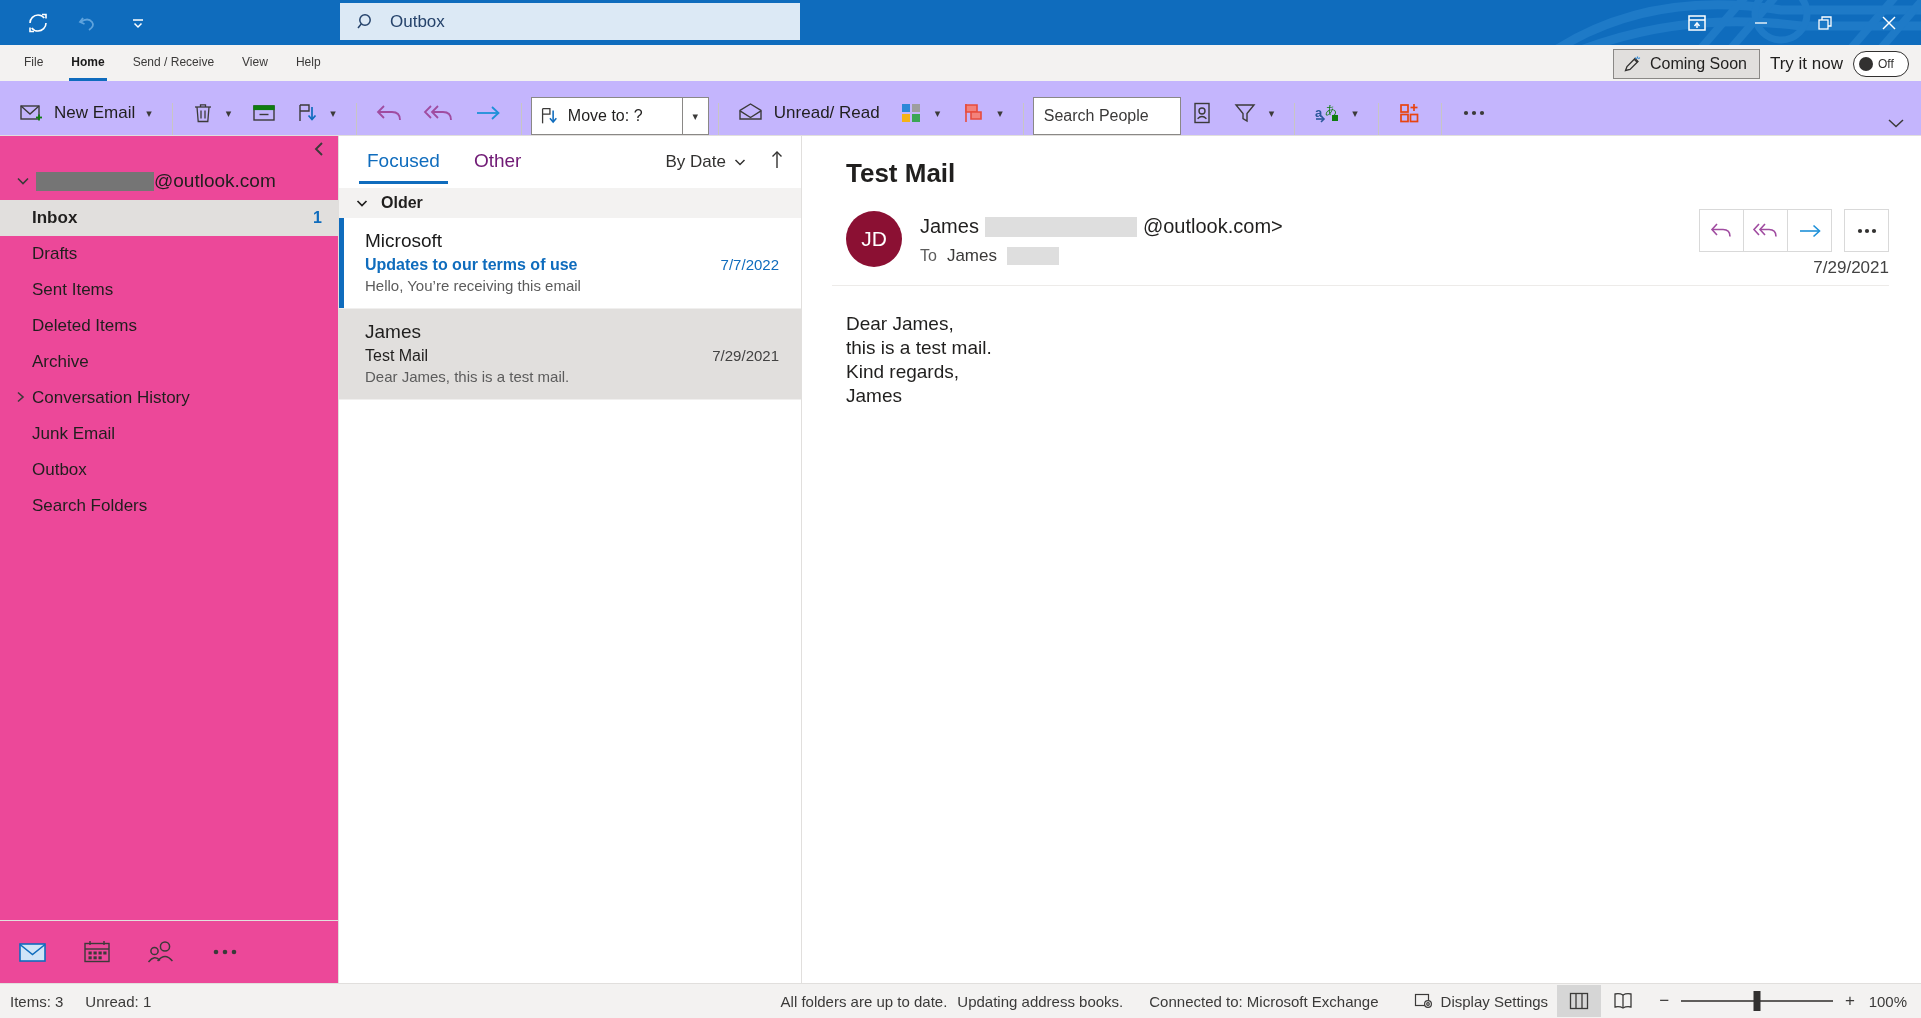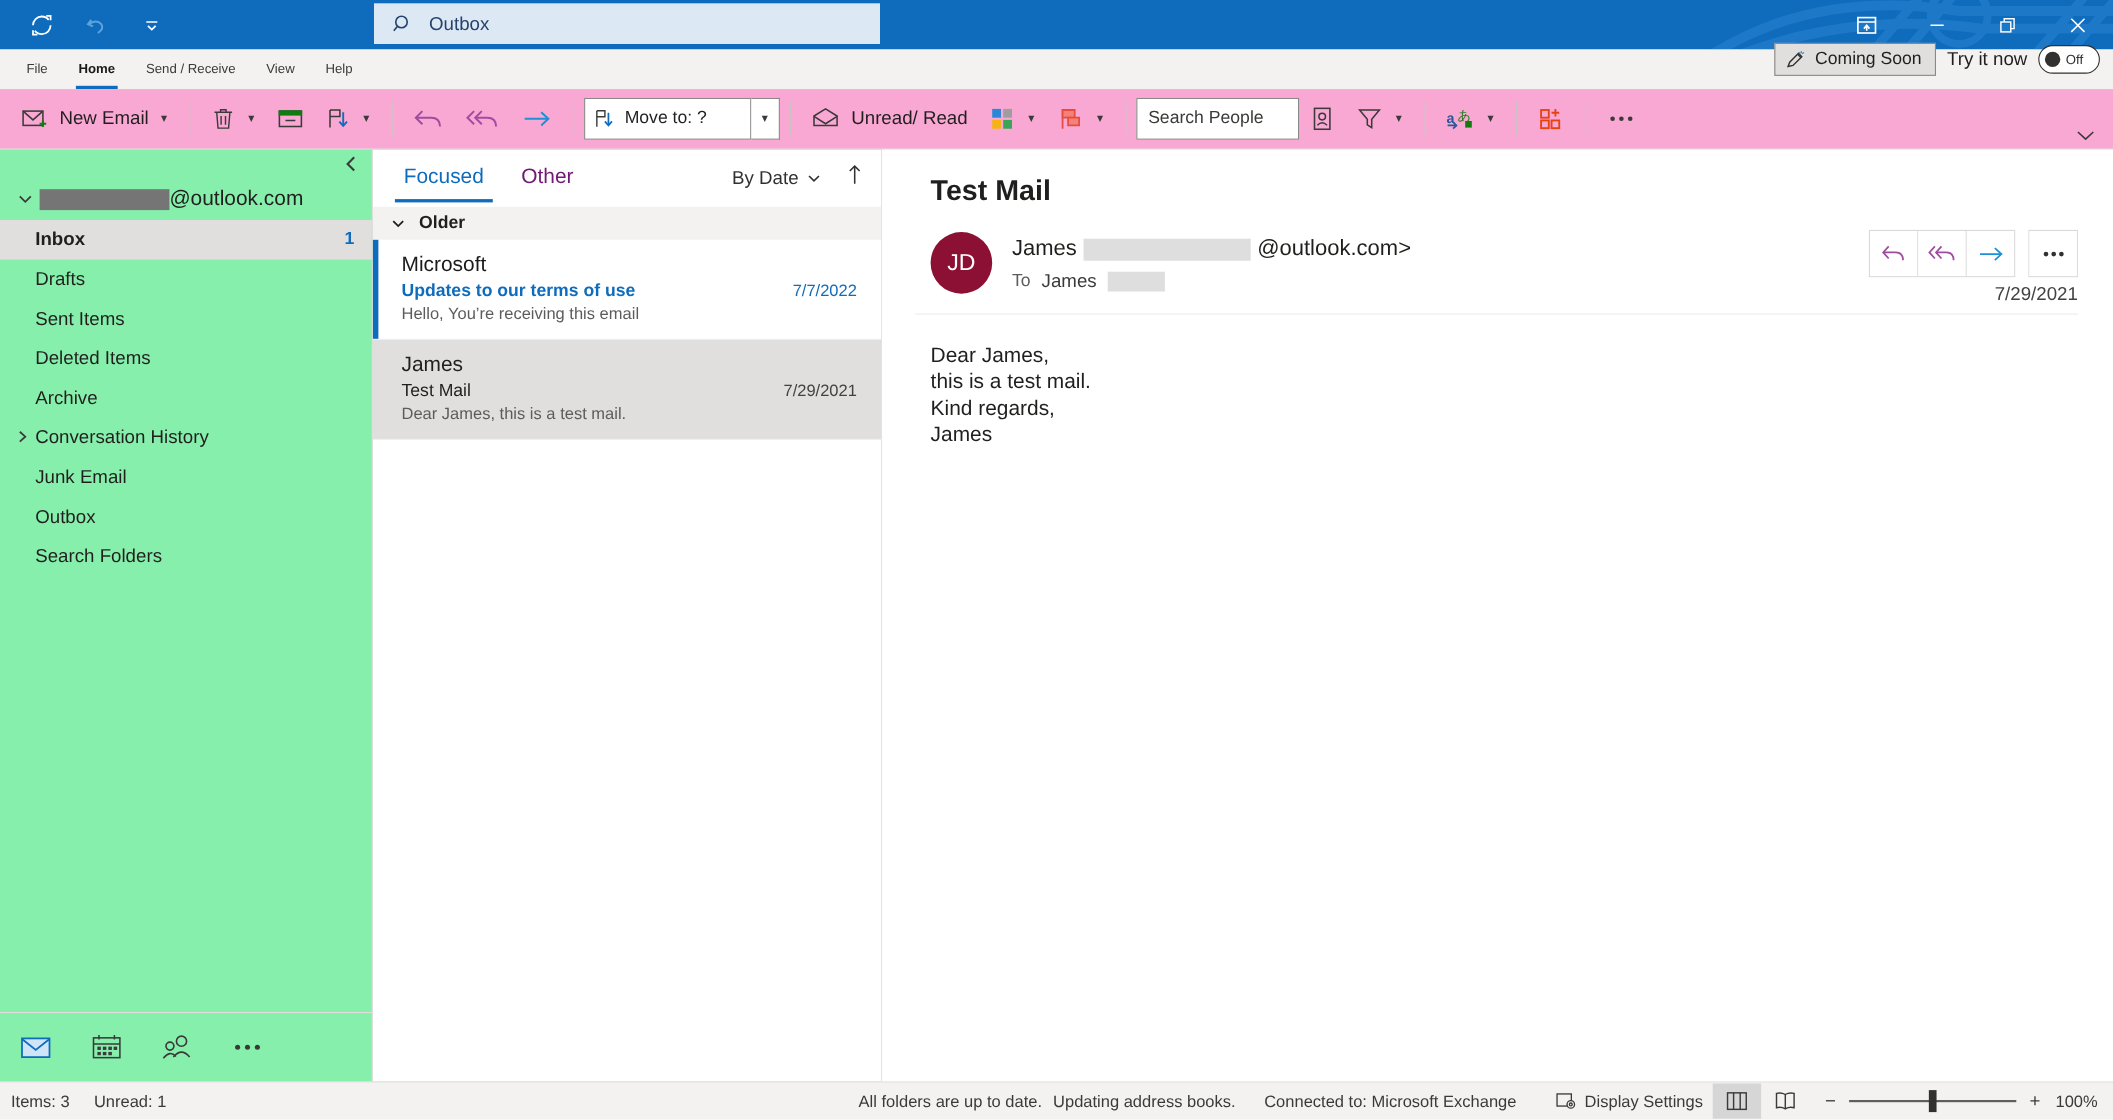--- a/index.html
+++ b/index.html
@@ -120,21 +120,21 @@
     content: "";
     position: absolute;
     left: 12px; right: 12px;
     bottom: 0;
     height: 3px;
     background: #0f6cbd;
   }
   .comingsoon-wrap {
     position: absolute;
     right: 12px;
-    bottom: 12px;
+    bottom: 2px;
     display: flex;
     align-items: center;
     gap: 10px;
   }
   .comingsoon {
     border: 1px solid #8a8886;
     background: #e1dfdd;
     height: 30px;
     display: flex; align-items: center;
     gap: 8px;
@@ -158,25 +158,25 @@
   }
   .toggle .knob {
     width: 14px; height: 14px; border-radius: 50%;
     background: #323130;
     flex: 0 0 14px;
   }
   .toggle .tg-lbl { font-size: 12px; color: #323130; }
 
   
   .ribbon {
-    background: #f9a8d4;
+    background: #c4b5fd;
     flex: 0 0 54px;
     height: 54px;
     display: flex;
-    align-items: center;
+    align-items: flex-end;
     padding-left: 10px;
     position: relative;
     border-bottom: 1px solid #e1dfdd;
   }
   .cmd {
     display: flex; align-items: center;
     gap: 9px;
     height: 44px;
     padding: 0 9px;
     cursor: pointer;
@@ -240,21 +240,21 @@
     flex: 1 1 auto;
     display: flex;
     min-height: 0;
     background: #ffffff;
   }
 
   
   .folderpane {
     width: 338px;
     flex: 0 0 338px;
-    background: #86efac;
+    background: #ec4899;
     display: flex;
     flex-direction: column;
     position: relative;
     border-right: 1px solid #e1dfdd;
   }
   .fp-collapse {
     height: 26px;
     display: flex;
     justify-content: flex-end;
     align-items: center;

